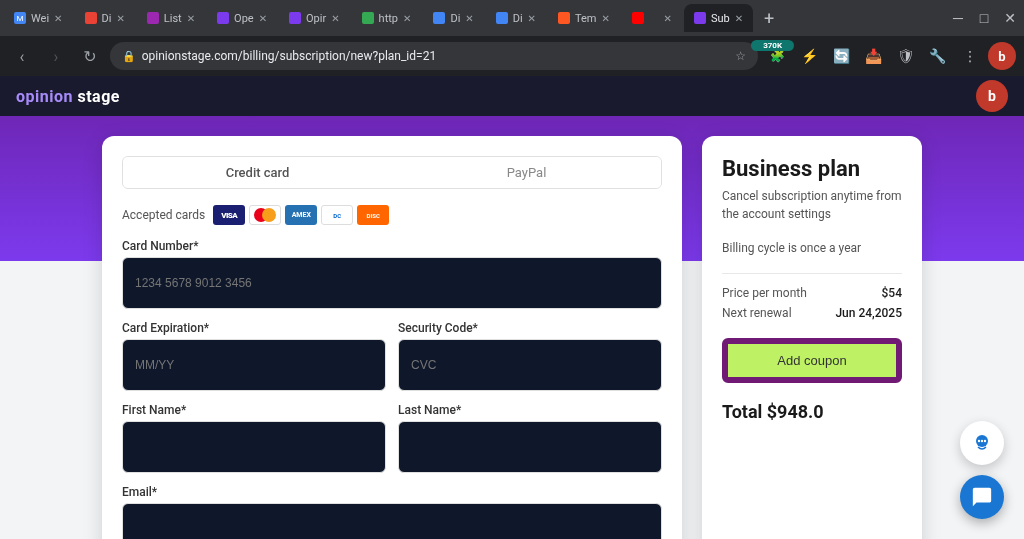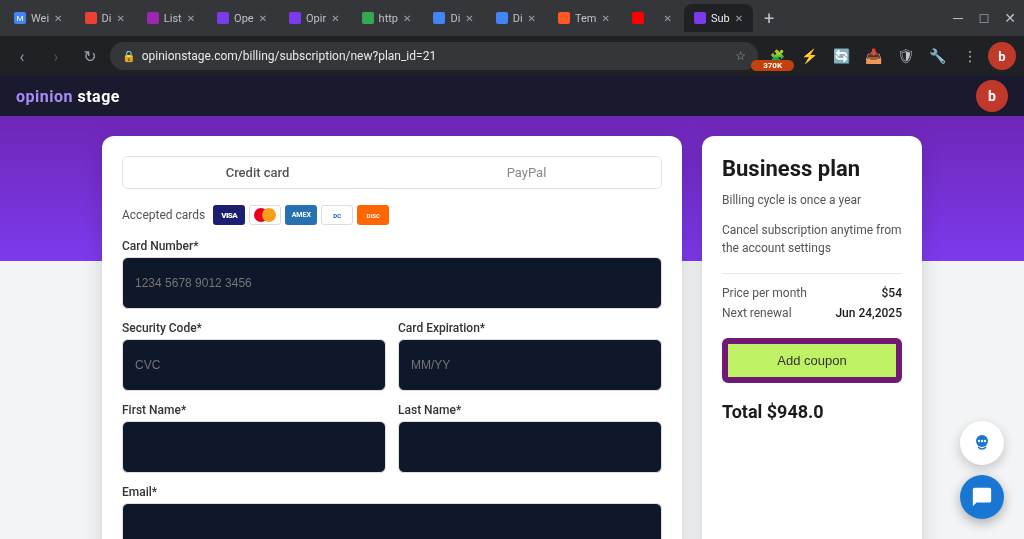--- a/index.html
+++ b/index.html
@@ -146,27 +146,26 @@
       background: #c0392b;
       display: flex;
       align-items: center;
       justify-content: center;
       color: white;
       font-size: 13px;
       font-weight: bold;
       cursor: pointer;
     }
     .ext-badge {
-      background: #c2410c;
+      background: #0f766e;
       color: white;
       font-size: 9px;
       border-radius: 8px;
       padding: 1px 12px;
       font-weight: bold;
-      margin-top: 20px;
     }
 
     
     .page-content {
       width: 1024px;
       height: 463px;
       background: linear-gradient(180deg, #6b21a8 0%, #7c3aed 40%, #f3f4f6 40%);
       position: relative;
       display: flex;
       align-items: flex-start;
@@ -569,26 +568,26 @@
 
       
       <div class="form-group">
         <label class="form-label">Card Number*</label>
         <input class="form-input" type="text" placeholder="1234 5678 9012 3456" style="">
       </div>
 
       
       <div class="form-row">
         <div class="form-group">
+          <label class="form-label">Card Expiration*</label>
+          <input class="form-input" type="text" placeholder="MM/YY" style="">
+        </div>
+        <div class="form-group">
           <label class="form-label">Security Code*</label>
           <input class="form-input" type="text" placeholder="CVC" style="">
-        </div>
-        <div class="form-group">
-          <label class="form-label">Card Expiration*</label>
-          <input class="form-input" type="text" placeholder="MM/YY" style="">
         </div>
       </div>
 
       
       <div class="form-row">
         <div class="form-group">
           <label class="form-label">First Name*</label>
           <input class="form-input" type="text" style="">
         </div>
         <div class="form-group">
@@ -602,22 +601,22 @@
         <label class="form-label">Email*</label>
         <input class="form-input" type="email" style="width: 100%;">
       </div>
 
       
       <button class="upgrade-btn">Upgrade my plan</button>
     </div>
 
     <div class="plan-card">
       <div class="plan-title">Business plan</div>
+      <div class="plan-subtitle" style="margin-top:-4px;">Cancel subscription anytime from the account settings</div>
       <div class="plan-subtitle">Billing cycle is once a year</div>
-      <div class="plan-subtitle" style="margin-top:-4px;">Cancel subscription anytime from the account settings</div>
 
       <div class="plan-divider"></div>
 
       <div class="plan-detail-row">
         <span class="plan-detail-label">Price per month</span>
         <span class="plan-detail-value">$54</span>
       </div>
       <div class="plan-detail-row">
         <span class="plan-detail-label">Next renewal</span>
         <span class="plan-detail-value">Jun 24,2025</span>

